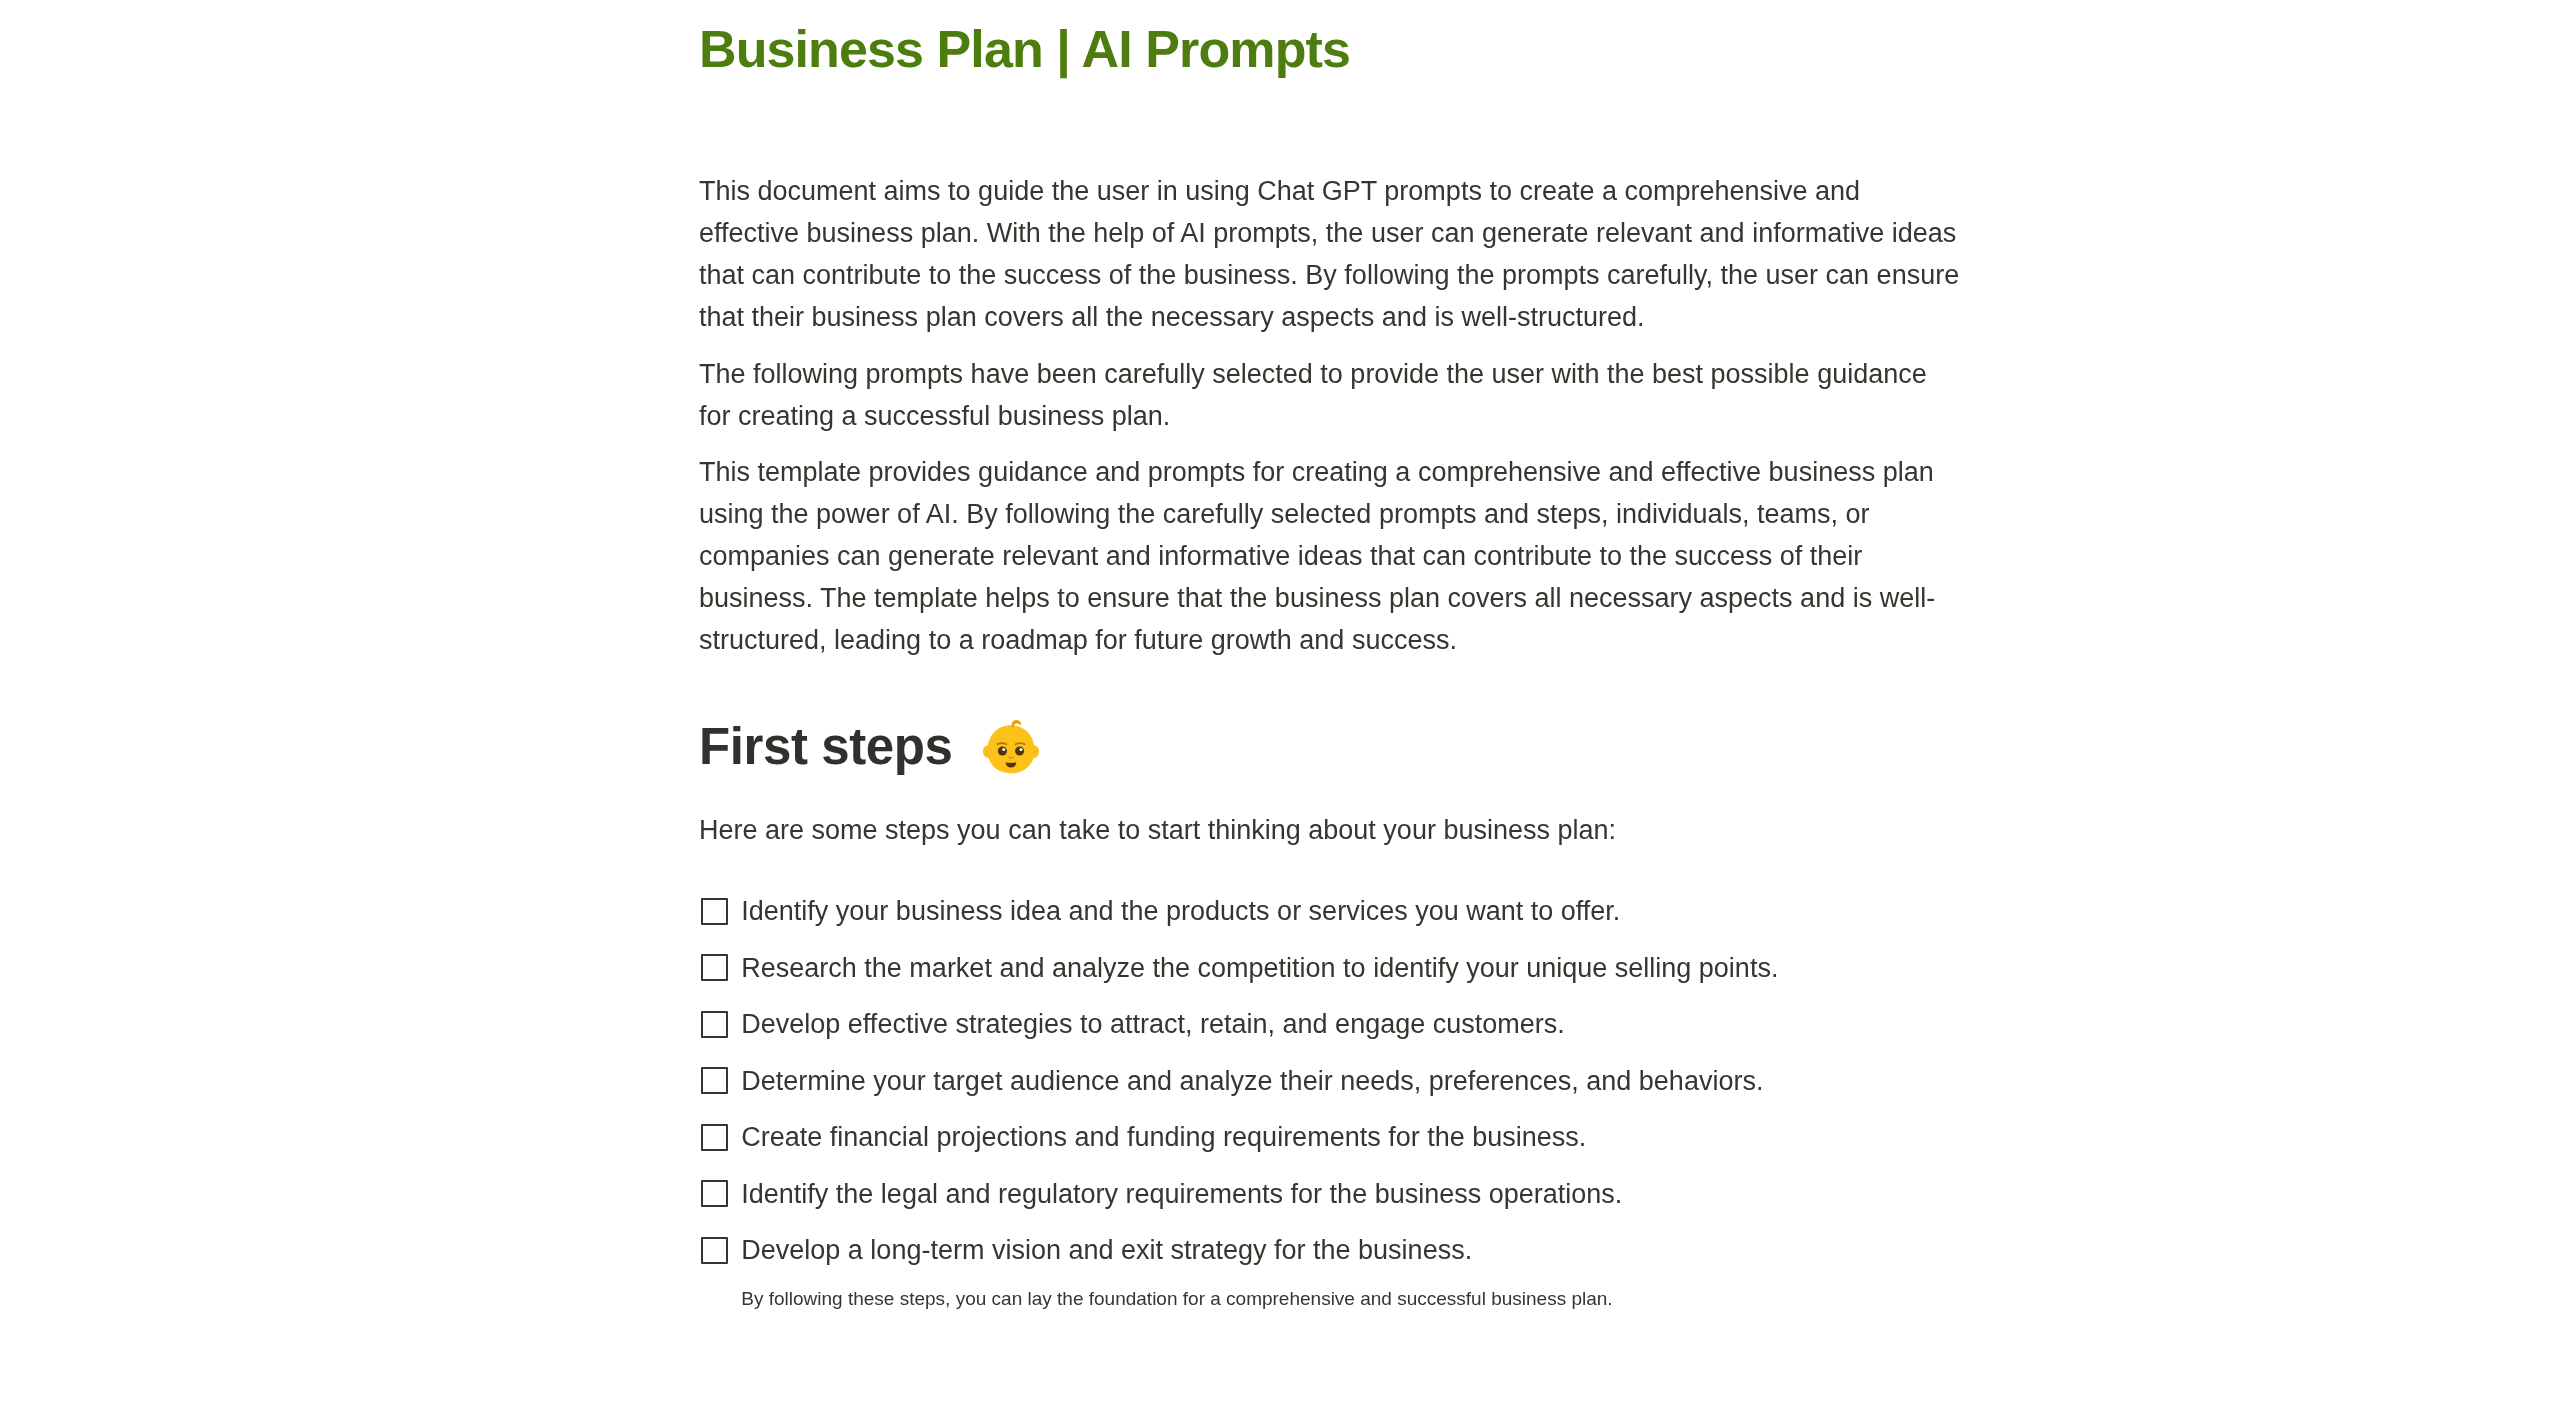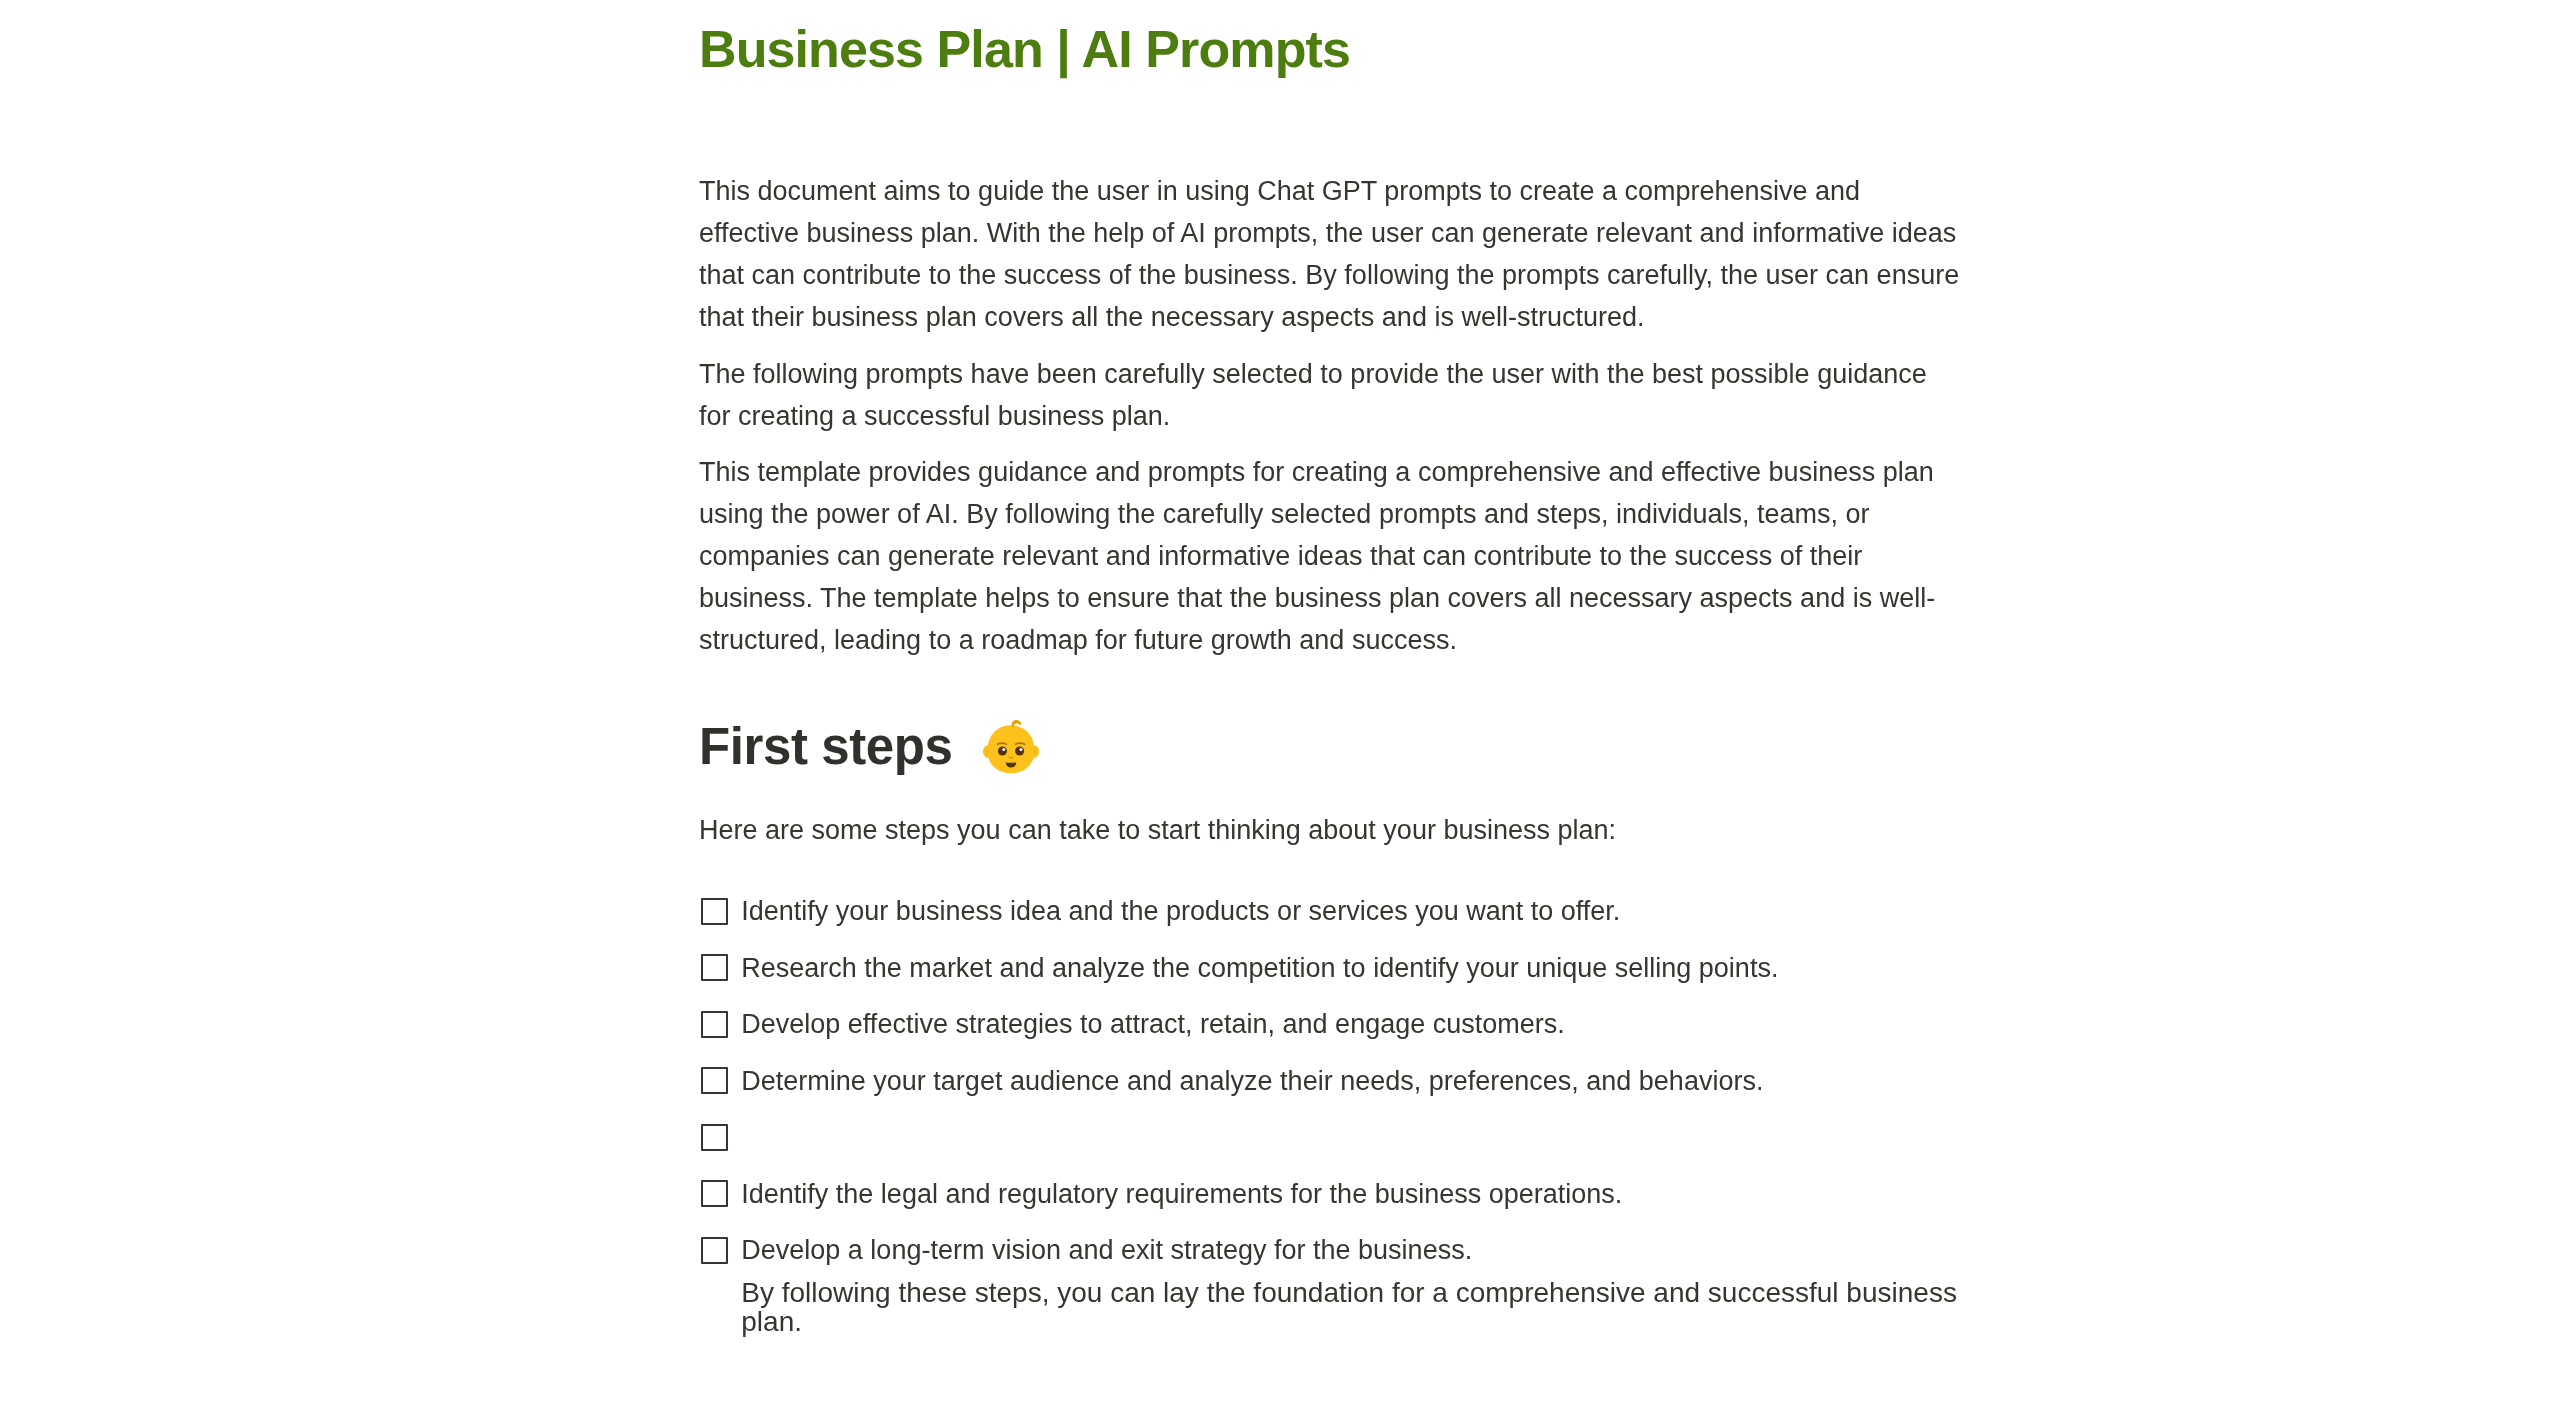--- a/index.html
+++ b/index.html
@@ -82,22 +82,22 @@
     margin: 7.7px 13.6px 0 1.7px;
     flex: none;
     cursor: pointer;
   }
   .todo-label {
     font-size: 27px;
     line-height: 42px;
   }
   .todo-note {
     margin-top: 6.8px;
-    font-size: 28px;
-    line-height: 29px;
+    font-size: 19px;
+    line-height: 42px;
   }
 </style>
 </head>
 <body>
 
 <div class="content">
 
   <h1 class="page-title">Business Plan | AI Prompts</h1>
 
   <p class="para first">This document aims to guide the user in using Chat GPT prompts to create a comprehensive and effective business plan. With the help of AI prompts, the user can generate relevant and informative ideas that can contribute to the success of the business. By following the prompts carefully, the user can ensure that their business plan covers all the necessary aspects and is well-structured.</p>
@@ -145,20 +145,21 @@
     <li class="todo">
       <span class="checkbox" aria-checked="false"></span>
       <span class="todo-label">Develop effective strategies to attract, retain, and engage customers.</span>
     </li>
     <li class="todo">
       <span class="checkbox" aria-checked="false"></span>
       <span class="todo-label">Determine your target audience and analyze their needs, preferences, and behaviors.</span>
     </li>
     <li class="todo">
       <span class="checkbox" aria-checked="false"></span>
+      <span class="todo-label">Create financial projections and funding requirements for the business.</span>
     </li>
     <li class="todo">
       <span class="checkbox" aria-checked="false"></span>
       <span class="todo-label">Identify the legal and regulatory requirements for the business operations.</span>
     </li>
     <li class="todo">
       <span class="checkbox" aria-checked="false"></span>
       <span class="todo-text-block">
         <span class="todo-label">Develop a long-term vision and exit strategy for the business.</span>
         <div class="todo-note">By following these steps, you can lay the foundation for a comprehensive and successful business plan.</div>

